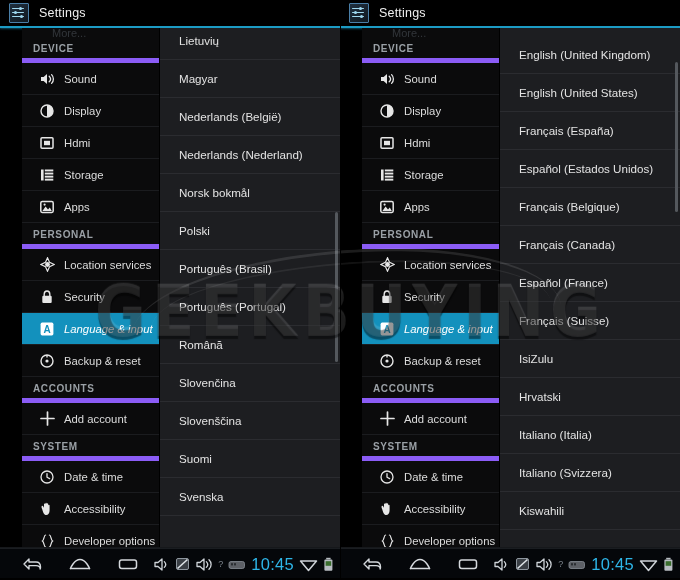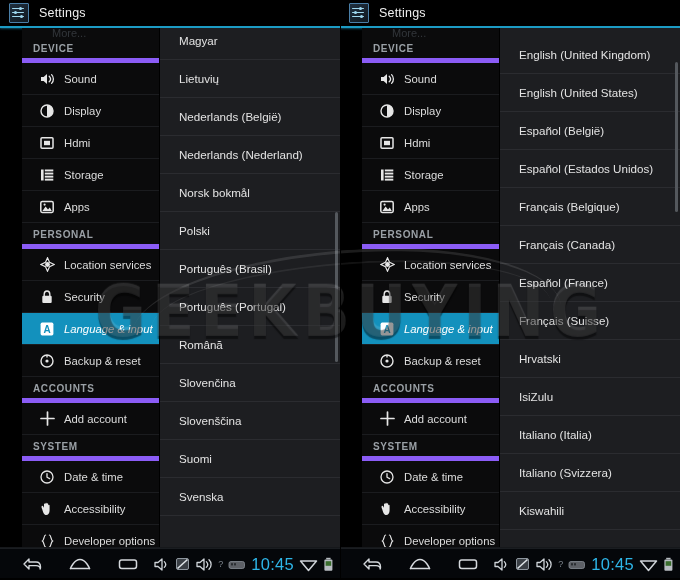--- a/index.html
+++ b/index.html
@@ -287,22 +287,22 @@
                   <rect x="6.3" y="6" width="1.5" height="5" fill="#e6e6e6"></rect>
                 </svg>
               </span>
               <span class="lbl">About tablet</span>
             </div>
           </div>
       </div>
 
       <div class="langlist">
         <div class="lang-inner" id="ll-left" style="top: -6px;">
+            <div class="lrow">Lietuvių</div>
             <div class="lrow">Magyar</div>
-            <div class="lrow">Lietuvių</div>
             <div class="lrow">Nederlands (België)</div>
             <div class="lrow">Nederlands (Nederland)</div>
             <div class="lrow">Norsk bokmål</div>
             <div class="lrow">Polski</div>
             <div class="lrow">Português (Brasil)</div>
             <div class="lrow">Português (Portugal)</div>
             <div class="lrow">Română</div>
             <div class="lrow">Slovenčina</div>
             <div class="lrow">Slovenščina</div>
             <div class="lrow">Suomi</div>
@@ -533,28 +533,28 @@
               </span>
               <span class="lbl">About tablet</span>
             </div>
           </div>
       </div>
 
       <div class="langlist">
         <div class="lang-inner" id="ll-right" style="top: 8px;">
             <div class="lrow">English (United Kingdom)</div>
             <div class="lrow">English (United States)</div>
-            <div class="lrow">Español (België)</div>
+            <div class="lrow">Français (España)</div>
             <div class="lrow">Español (Estados Unidos)</div>
             <div class="lrow">Français (Belgique)</div>
             <div class="lrow">Français (Canada)</div>
             <div class="lrow">Español (France)</div>
             <div class="lrow">Français (Suisse)</div>
+            <div class="lrow">IsiZulu</div>
             <div class="lrow">Hrvatski</div>
-            <div class="lrow">IsiZulu</div>
             <div class="lrow">Italiano (Italia)</div>
             <div class="lrow">Italiano (Svizzera)</div>
             <div class="lrow">Kiswahili</div>
           </div>
         <div class="scroll-track">
           <div class="scroll-thumb" style="top:30px;height:150px;"></div>
         </div>
       </div>
     </div>
 

